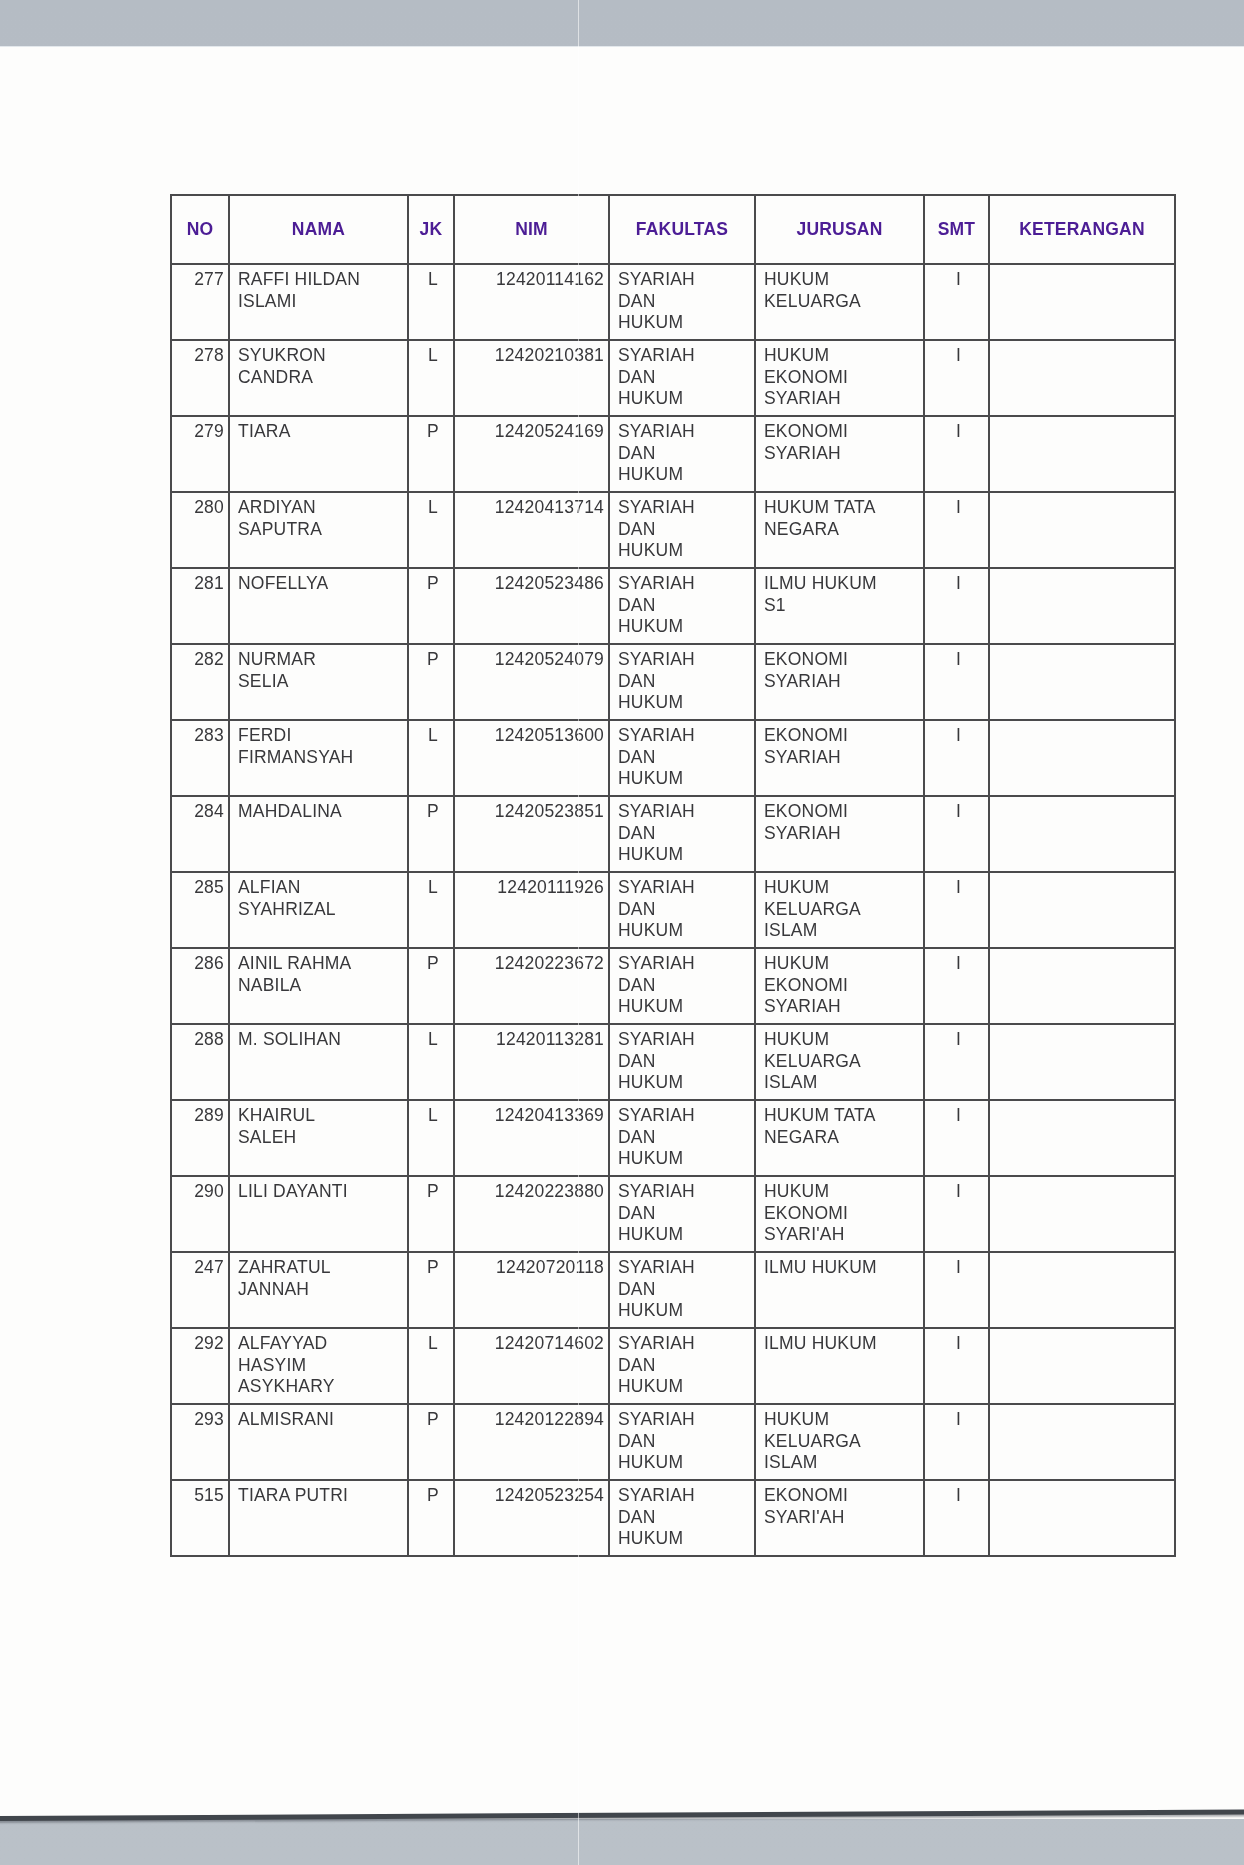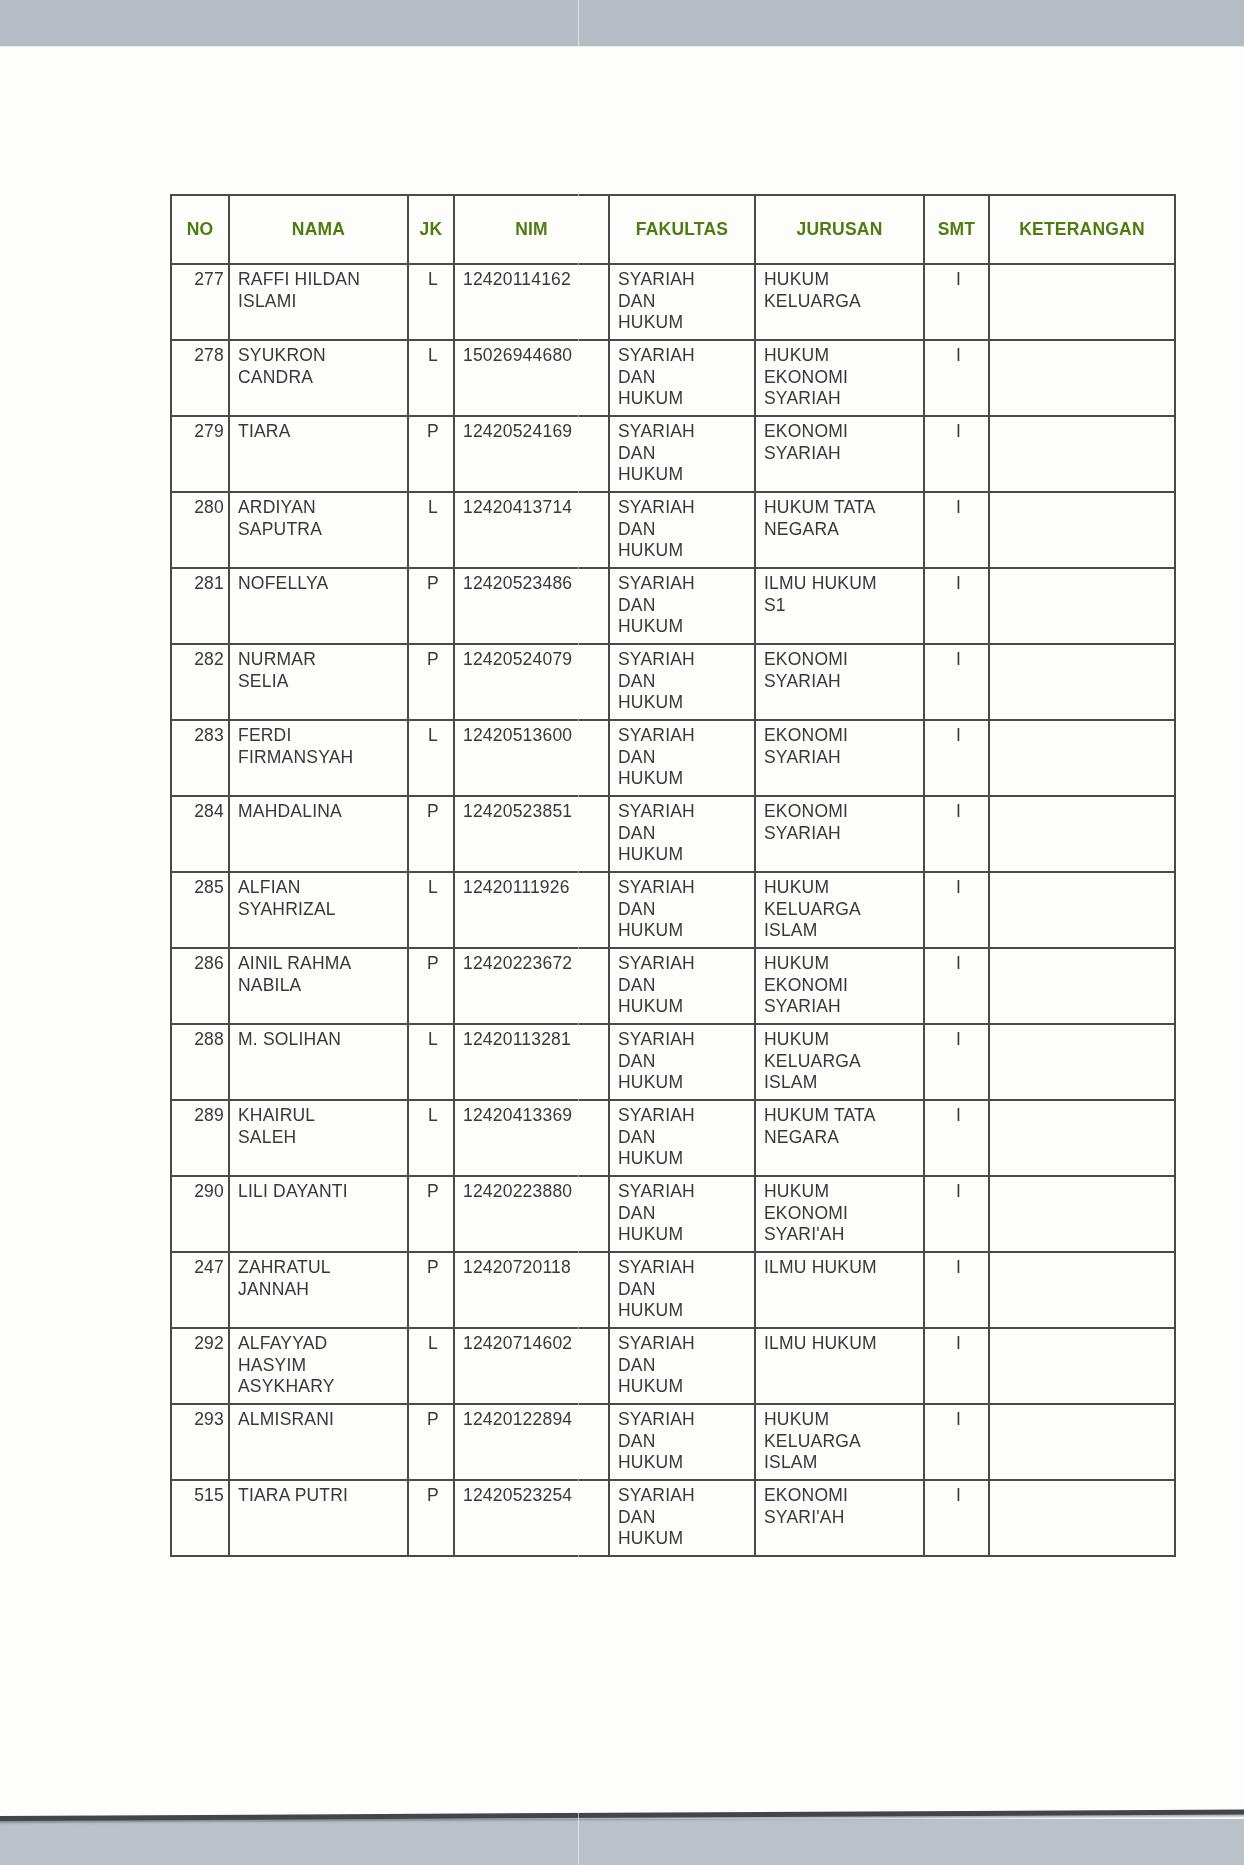--- a/index.html
+++ b/index.html
@@ -63,32 +63,32 @@
     line-height: 21.5px;
     letter-spacing: 0.2px;
     overflow: hidden;
     box-sizing: border-box;
   }
   table.student-table th {
     height: 69px;
     font-weight: bold;
     vertical-align: middle;
     padding: 2px;
-    color: #4d7c0f;
+    color: #4c1d95;
     margin-left: 16px;
   }
   table.student-table td {
     height: 76px;
     vertical-align: top;
     padding: 4px 4px 4px 8px;
     white-space: pre-line;
   }
   td.col-no   { text-align: right; padding-left: 2px; }
   td.col-jk   { text-align: center; padding-left: 2px; }
-  td.col-nim  { padding-left: 9px; }
+  td.col-nim  { padding-left: 9px; text-align: right; }
   td.col-nama { padding-left: 10px; }
   td.col-fakultas { padding-left: 9px; }
   td.col-jurusan  { padding-left: 9px; }
   td.col-smt {
     vertical-align: bottom;
     text-align: center;
     padding: 2px 2px 5px 2px;
   }
   td.nim-lowered { padding-top: 28px; }
   
@@ -142,21 +142,21 @@
             <td class="col-jurusan">HUKUM
 KELUARGA</td>
             <td class="col-smt">I</td>
             <td class="col-keterangan"></td>
           </tr>
           <tr>
             <td class="col-no">278</td>
             <td class="col-nama">SYUKRON
 CANDRA</td>
             <td class="col-jk">L</td>
-            <td class="col-nim">15026944680</td>
+            <td class="col-nim">12420210381</td>
             <td class="col-fakultas">SYARIAH
 DAN
 HUKUM</td>
             <td class="col-jurusan">HUKUM
 EKONOMI
 SYARIAH</td>
             <td class="col-smt">I</td>
             <td class="col-keterangan"></td>
           </tr>
           <tr>

